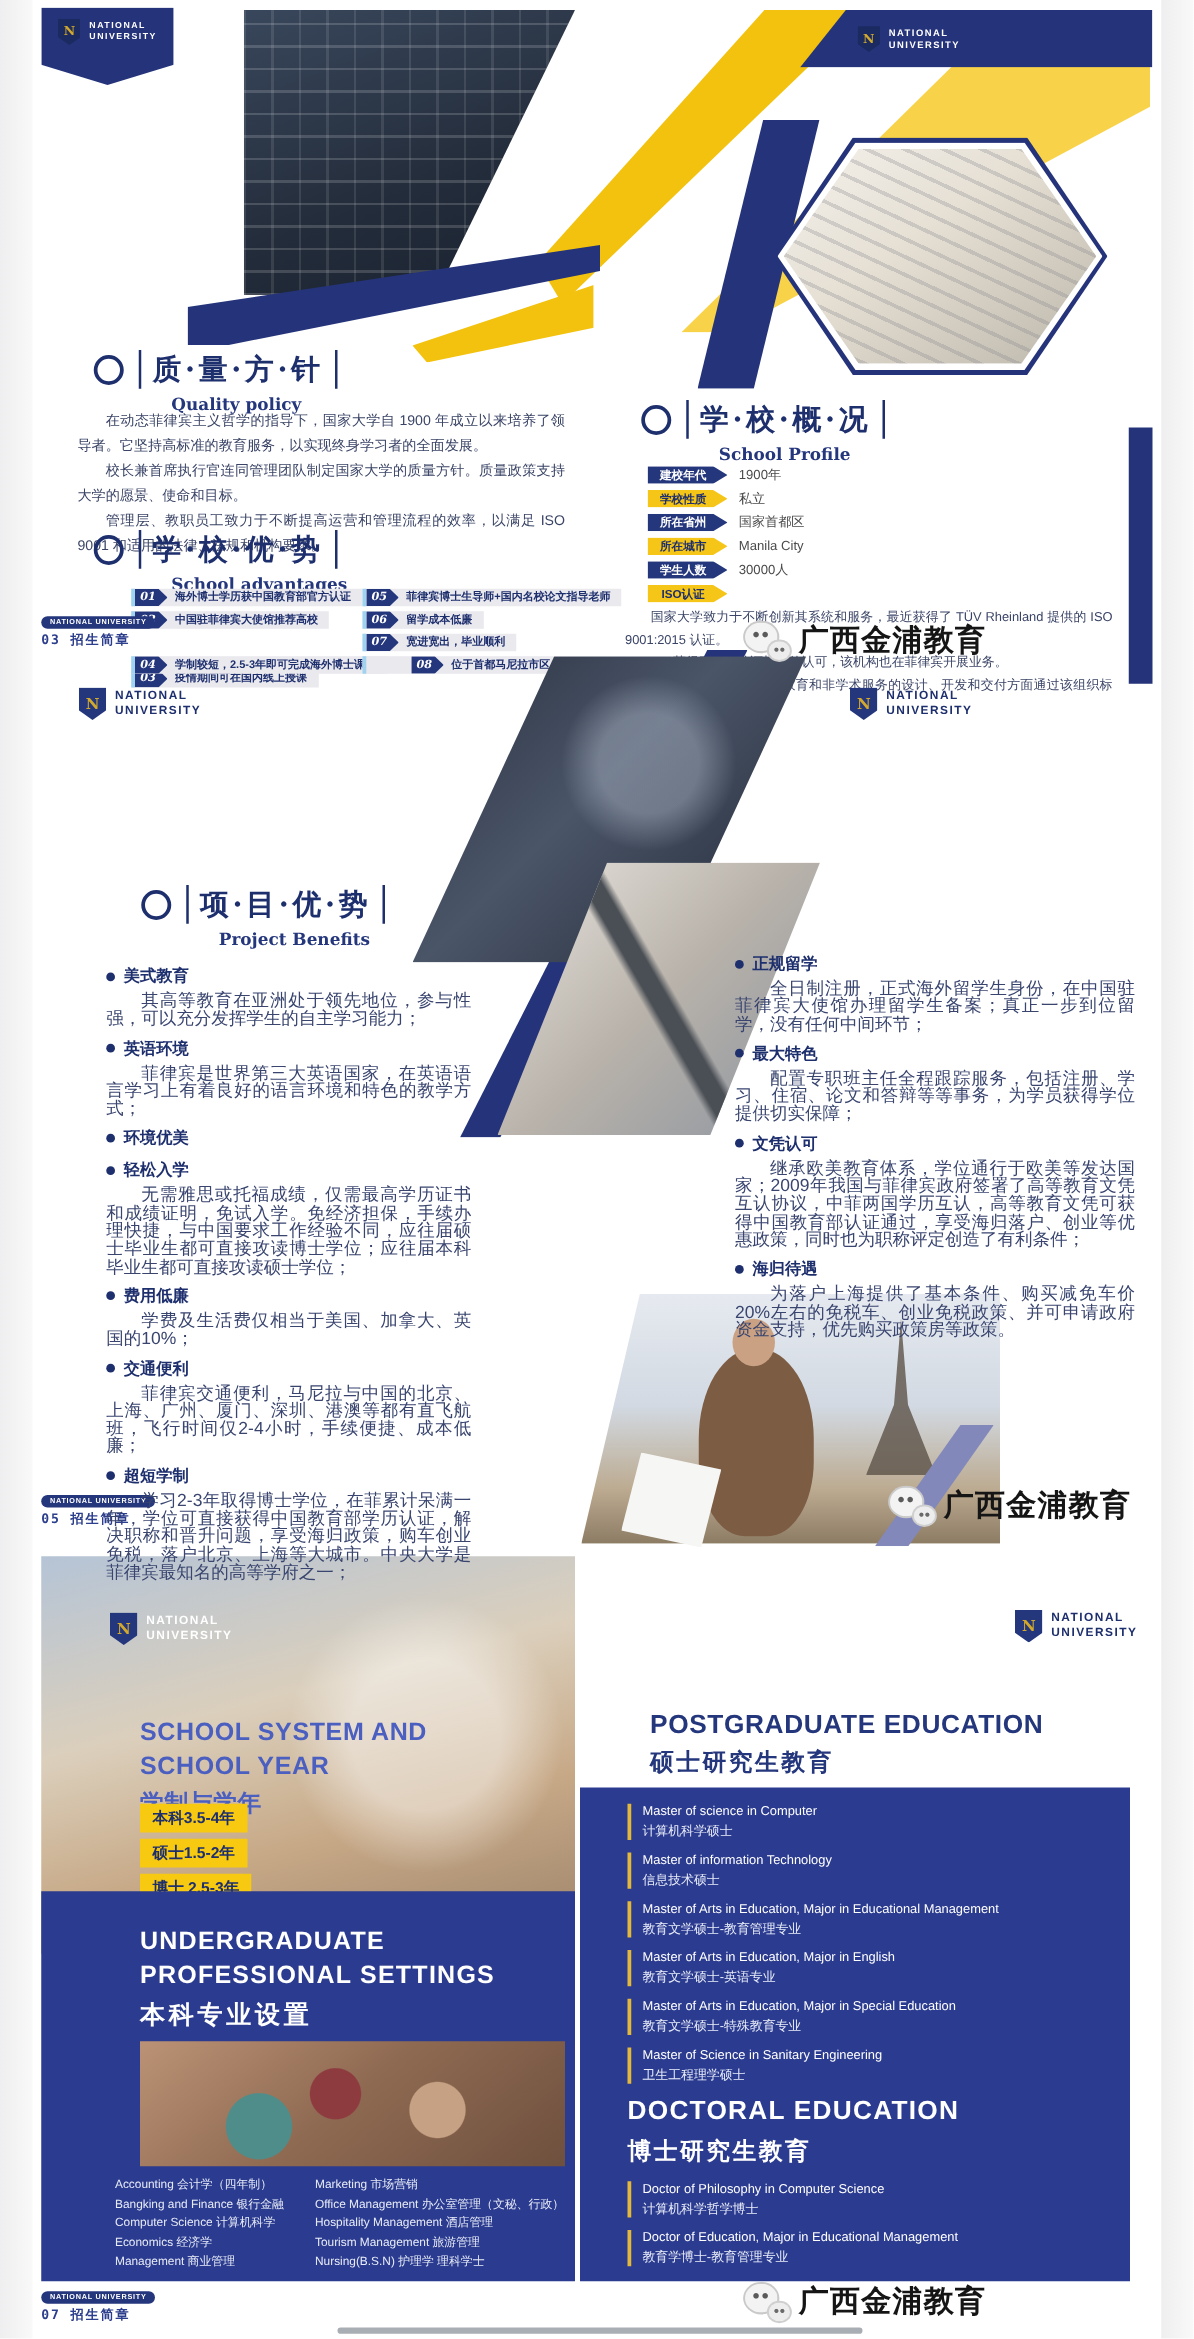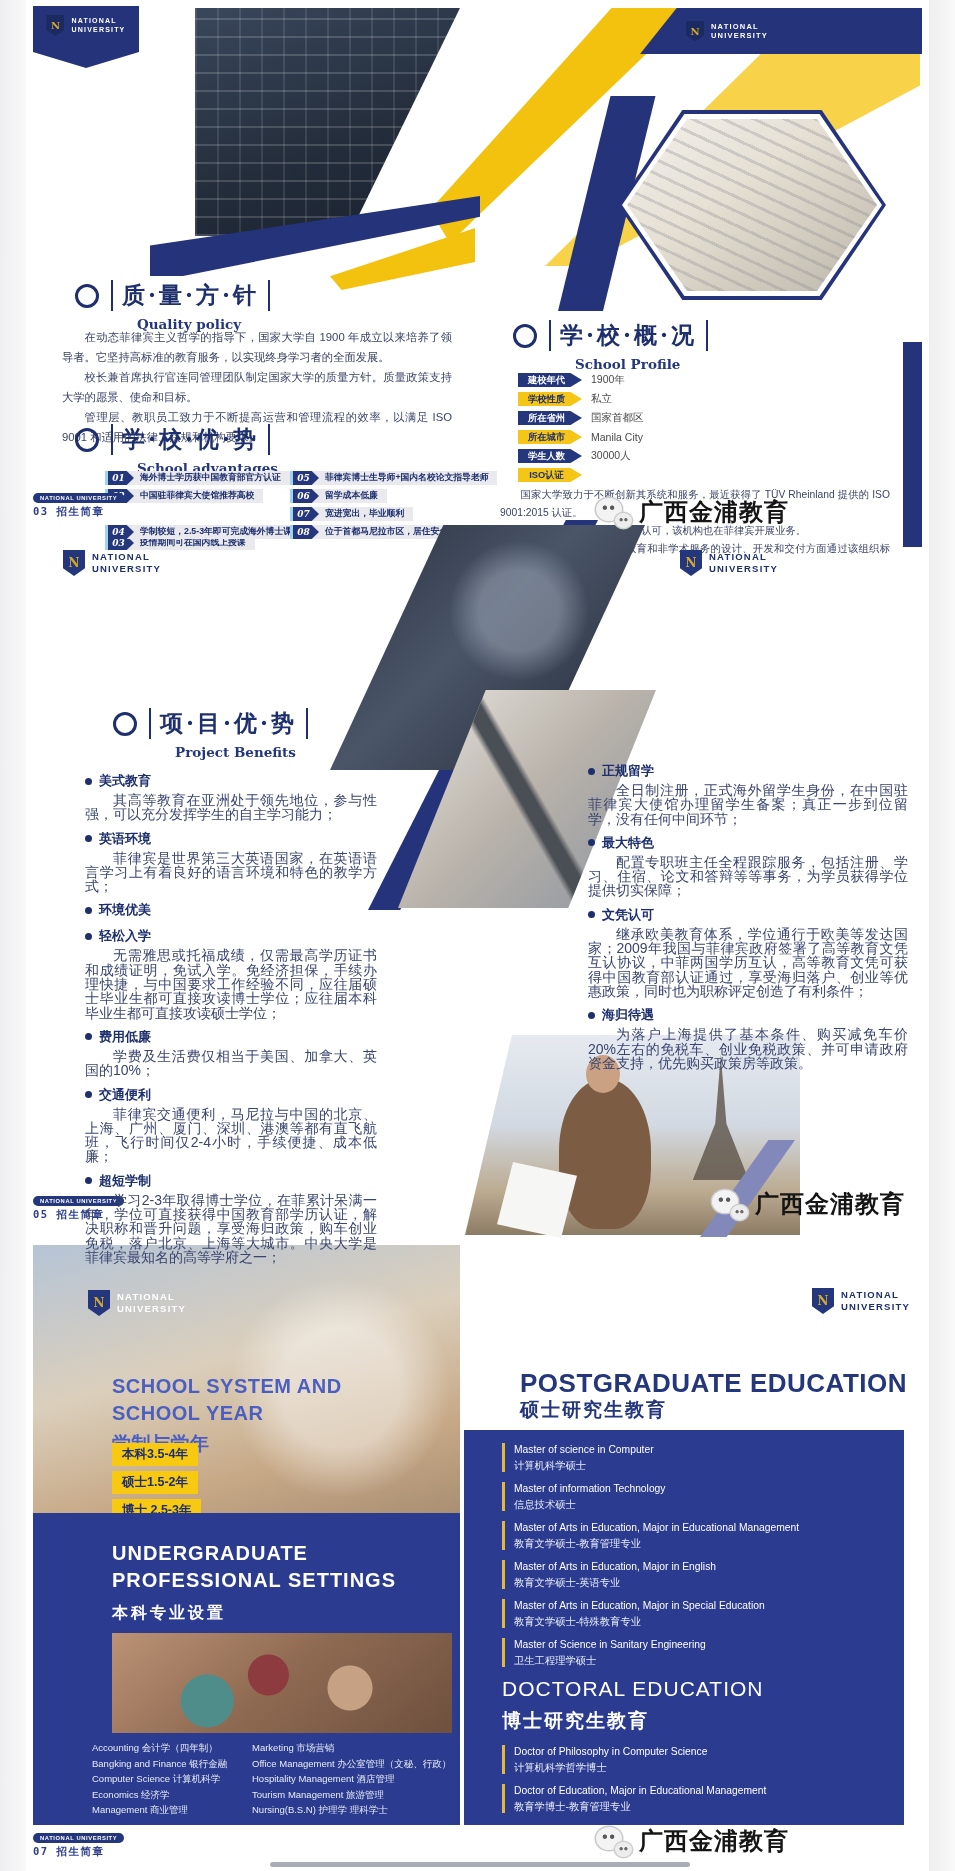--- a/index.html
+++ b/index.html
@@ -144,21 +144,21 @@
         <span class="adv-t">菲律宾博士生导师+国内名校论文指导老师</span>
       </div>
     <div class="adv" style="left:290px;top:489px;">
         <span class="adv-num">06</span>
         <span class="adv-t">留学成本低廉</span>
       </div>
     <div class="adv" style="left:290px;top:507px;">
         <span class="adv-num">07</span>
         <span class="adv-t">宽进宽出，毕业顺利</span>
       </div>
-    <div class="adv" style="left:290px;top:525px;">
+    <div class="adv" style="left:290px;top:525px;padding-left:36px;">
         <span class="adv-num">08</span>
         <span class="adv-t">位于首都马尼拉市区，居住安全、交通方便</span>
       </div>
 
     <div class="sec" style="left:513px;top:320px;">
       <span class="sec-ring"></span><span class="sec-cn">学·校·概·况</span>
       <div class="sec-en">School Profile</div>
     </div>
     <div class="fact" style="left:518px;top:373px;">
         <span class="fact-b blue">建校年代</span>
@@ -351,21 +351,21 @@
         <span class="badge-y">本科3.5-4年</span>
         <span class="badge-y">硕士1.5-2年</span>
         <span class="badge-y">博士 2.5-3年</span>
       </div>
     </div>
 
     <div class="blue-block" style="left:33px;top:268px;width:427px;height:312px;">
       <div class="abs" style="left:79px;top:27px;color:#fff;font-weight:800;font-size:20px;line-height:27px;letter-spacing:1px;">
         <div>UNDERGRADUATE</div>
         <div>PROFESSIONAL SETTINGS</div>
-        <div style="font-size:16px;margin-top:5px;letter-spacing:3px;">本科专业设置</div>
+        <div style="font-size:20px;margin-top:5px;letter-spacing:3px;">本科专业设置</div>
       </div>
       <div class="abs" style="left:79px;top:120px;width:340px;height:100px;
         background:radial-gradient(circle at 28% 68%,#4e8d8a 0 26px,transparent 27px),radial-gradient(circle at 46% 42%,#8d3b3f 0 20px,transparent 21px),radial-gradient(circle at 70% 55%,#c7a183 0 22px,transparent 23px),linear-gradient(140deg,#bb9275 0%,#8f6a52 48%,#6e503e 100%);"></div>
       <div class="abs majors" style="left:59px;top:227px;">
         <div>Accounting 会计学（四年制）</div>
         <div>Bangking and Finance 银行金融</div>
         <div>Computer Science 计算机科学</div>
         <div>Economics 经济学</div>
         <div>Management 商业管理</div>
       </div>
@@ -377,21 +377,21 @@
         <div>Nursing(B.S.N) 护理学 理科学士</div>
       </div>
     </div>
 
     <div class="abs logo" style="left:812px;top:43px;">
       <span class="logo-shield">
           <span>N</span>
         </span>
       <span class="logo-text"><span>NATIONAL</span><br><span>UNIVERSITY</span></span>
     </div>
-    <div class="abs" style="left:520px;top:123px;color:#24367c;font-weight:800;font-size:26px;letter-spacing:.5px;">POSTGRADUATE EDUCATION</div>
+    <div class="abs" style="left:520px;top:123px;color:#24367c;font-weight:800;font-size:21px;letter-spacing:.5px;">POSTGRADUATE EDUCATION</div>
     <div class="abs" style="left:520px;top:152px;color:#24367c;font-weight:800;font-size:19px;letter-spacing:2px;">硕士研究生教育</div>
 
     <div class="blue-block" style="left:464px;top:185px;width:440px;height:395px;">
       <div class="abs" style="left:38px;top:13px;">
         <div class="prog">
             <span class="prog-bar"></span>
             <span>
               <div class="prog-en">Master of science in Computer</div>
               <div class="prog-cn">计算机科学硕士</div>
             </span>
@@ -425,21 +425,21 @@
             </span>
           </div>
         <div class="prog">
             <span class="prog-bar"></span>
             <span>
               <div class="prog-en">Master of Science in Sanitary Engineering</div>
               <div class="prog-cn">卫生工程理学硕士</div>
             </span>
           </div>
       </div>
-      <div class="abs" style="left:38px;top:247px;color:#fff;font-weight:400;font-size:21px;letter-spacing:1px;">DOCTORAL EDUCATION</div>
+      <div class="abs" style="left:38px;top:247px;color:#fff;font-weight:700;font-size:21px;letter-spacing:1px;">DOCTORAL EDUCATION</div>
       <div class="abs" style="left:38px;top:278px;color:#fff;font-weight:800;font-size:19px;letter-spacing:2px;">博士研究生教育</div>
       <div class="abs" style="left:38px;top:315px;">
         <div class="prog">
             <span class="prog-bar"></span>
             <span>
               <div class="prog-en">Doctor of Philosophy in Computer Science</div>
               <div class="prog-cn">计算机科学哲学博士</div>
             </span>
           </div>
         <div class="prog">

